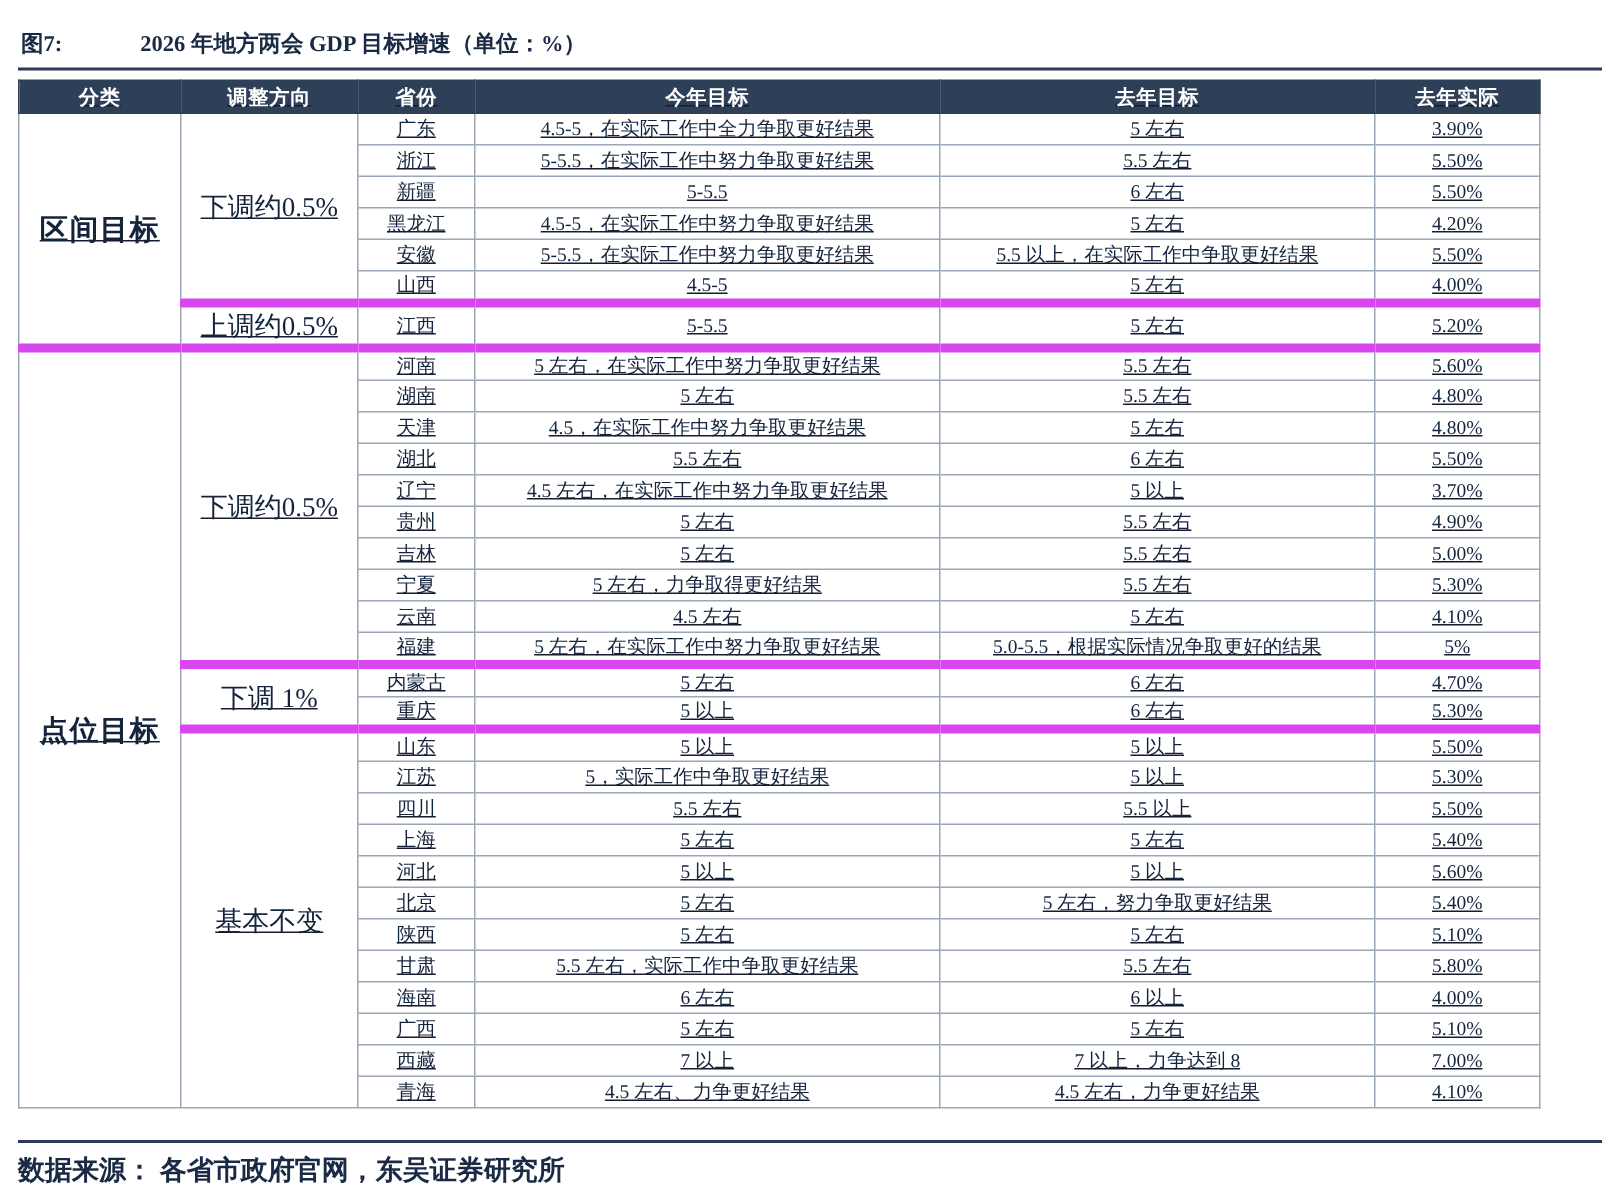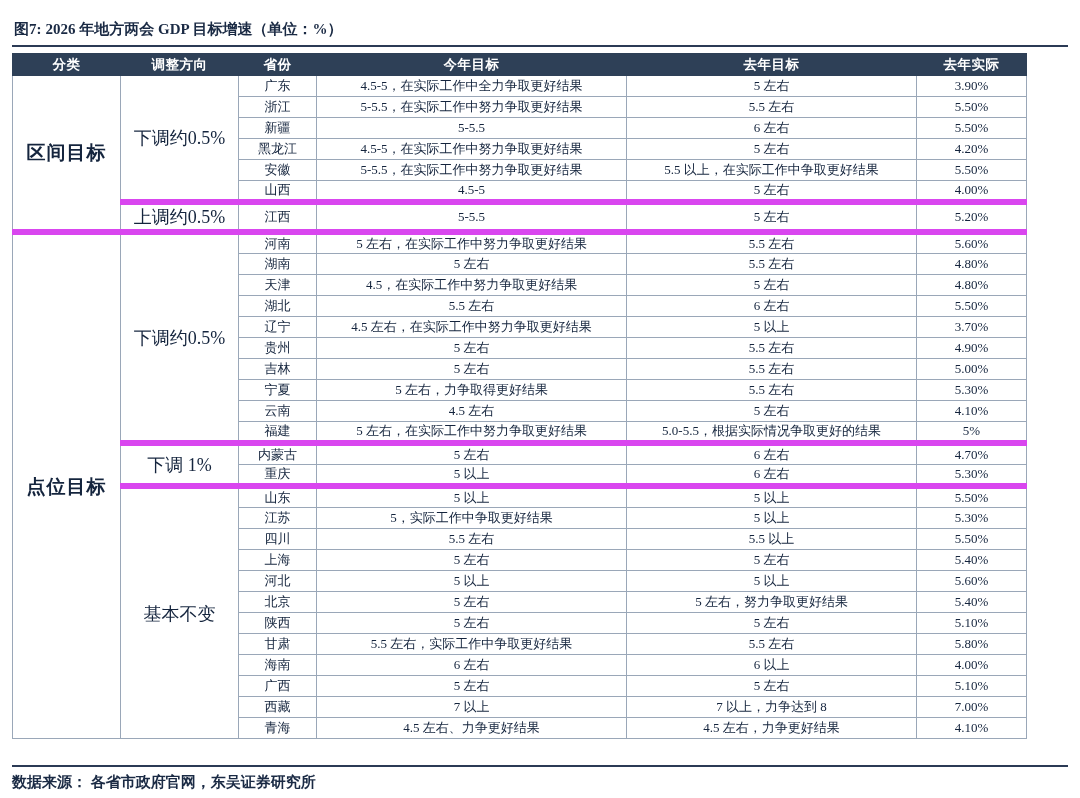--- a/index.html
+++ b/index.html
@@ -33,27 +33,29 @@
     font-size: 15px;
     color: #1a2a44;
     white-space: nowrap;
     margin-right: 4px;
   }
   .title-text {
     font-weight: bold;
     font-size: 15px;
     color: #1a2a44;
     white-space: nowrap;
+    margin-left: 48px;
   }
   
   table {
     border-collapse: collapse;
     width: 836px;
     margin-top: 6px;
     table-layout: fixed;
+    text-decoration: underline;
   }
   col.c-cat   { width: 108px; }
   col.c-dir   { width: 118px; }
   col.c-prov  { width: 78px; }
   col.c-cur   { width: 310px; }
   col.c-last  { width: 290px; }
   col.c-act   { width: 110px; }
   thead th {
     background: #2e4057;
     color: #ffffff;
@@ -85,21 +87,21 @@
   tbody td.prov { }
   .sep-top td { border-top: 6px solid #d946ef; }
   
   .footer {
     position: absolute;
     left: 12px;
     right: 12px;
     bottom: 6px;
     border-top: 2px solid #2b3a55;
     padding-top: 6px;
-    font-size: 15px;
+    font-size: 18px;
     font-weight: bold;
     color: #1a2a44;
   }
   .footer .flabel { font-weight: bold; }
   .footer .fsrc { font-weight: bold; }
 </style>
 </head>
 <body>
 
 <div class="page">

